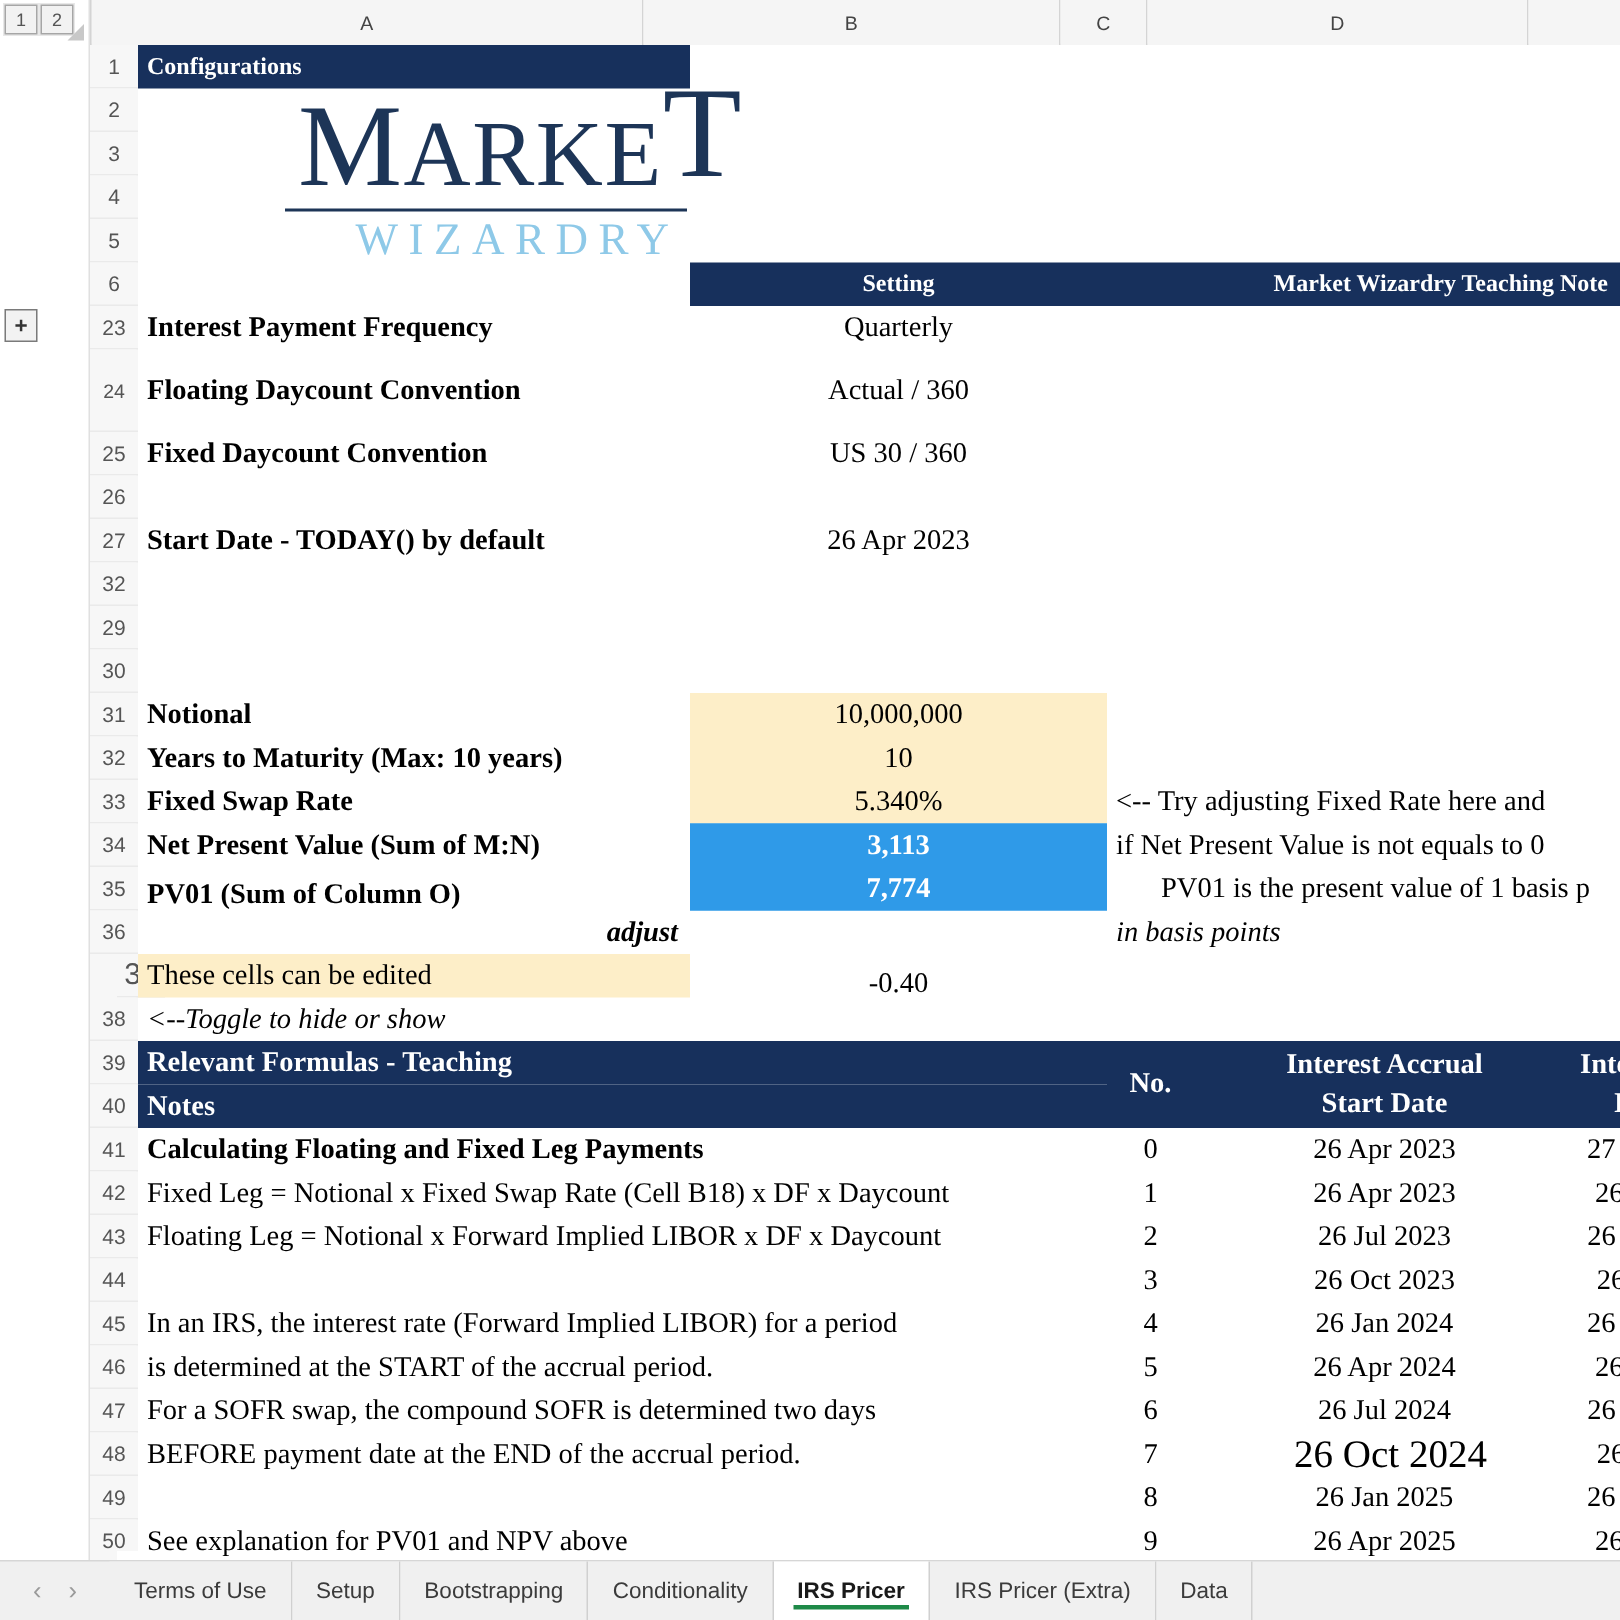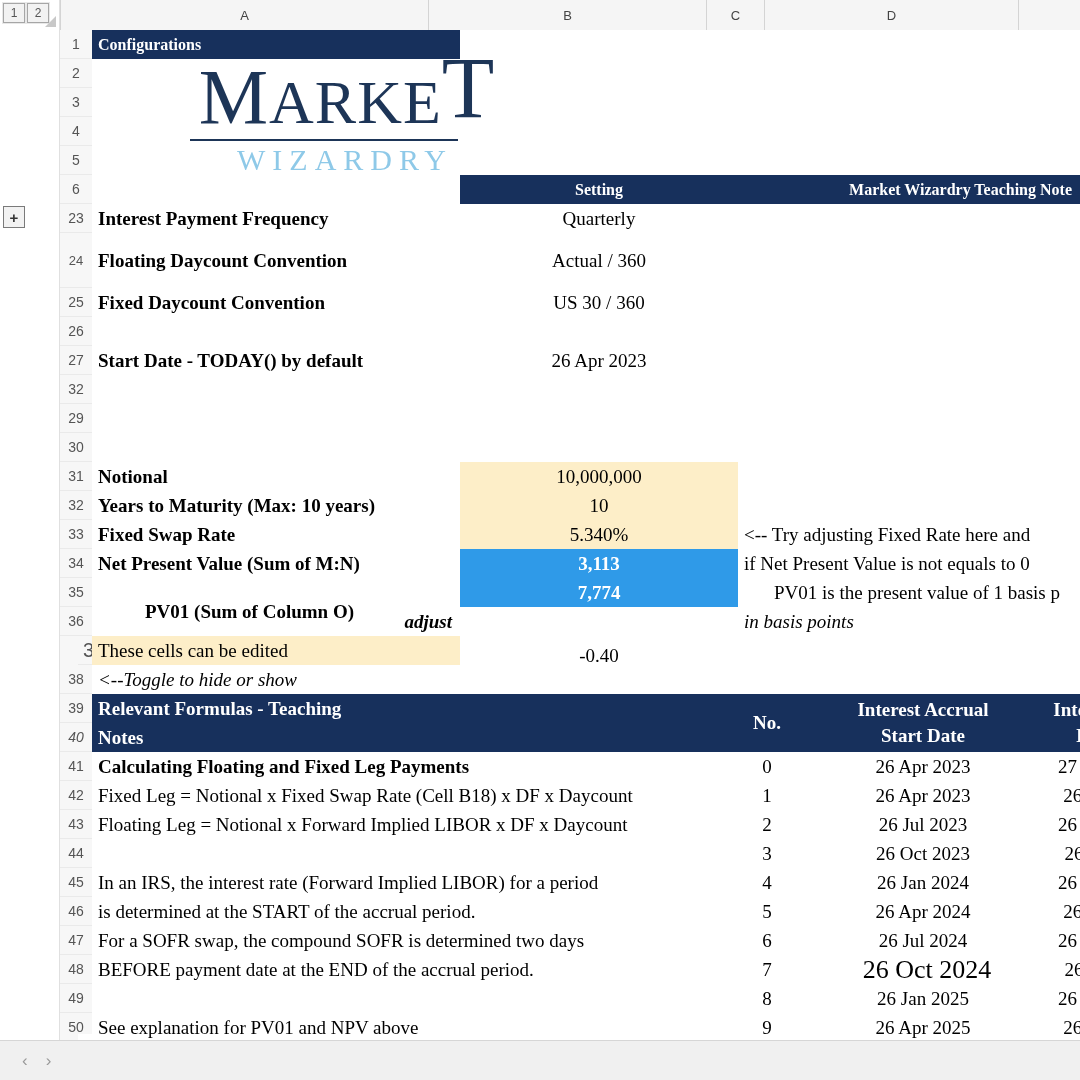--- a/index.html
+++ b/index.html
@@ -177,21 +177,21 @@
         <div class="rowhead" style="position: absolute; left: 0px; top: 403px; height: 29px; font-size: 14px;">30</div>
         <div class="rowhead" style="position: absolute; left: 0px; top: 432px; height: 29px; font-size: 14px;">31</div>
         <div class="rowhead" style="position: absolute; left: 0px; top: 461px; height: 29px; font-size: 14px;">32</div>
         <div class="rowhead" style="position: absolute; left: 0px; top: 490px; height: 29px; font-size: 14px;">33</div>
         <div class="rowhead" style="position: absolute; left: 0px; top: 519px; height: 29px; font-size: 14px;">34</div>
         <div class="rowhead" style="position: absolute; left: 0px; top: 548px; height: 29px; font-size: 14px;">35</div>
         <div class="rowhead" style="position: absolute; left: 0px; top: 577px; height: 29px; font-size: 14px;">36</div>
         <div class="rowhead" style="position: absolute; left: 18px; top: 606px; height: 29px; font-size: 20px;">37</div>
         <div class="rowhead" style="position: absolute; left: 0px; top: 635px; height: 29px; font-size: 14px;">38</div>
         <div class="rowhead" style="position: absolute; left: 0px; top: 664px; height: 29px; font-size: 14px;">39</div>
-        <div class="rowhead" style="position: absolute; left: 0px; top: 693px; height: 29px; font-size: 14px; font-style: italic;">40</div>
+        <div class="rowhead" style="position: absolute; left: 0px; top: 693px; height: 29px; font-size: 14px;">40</div>
         <div class="rowhead" style="position: absolute; left: 0px; top: 722px; height: 29px; font-size: 14px;">41</div>
         <div class="rowhead" style="position: absolute; left: 0px; top: 751px; height: 29px; font-size: 14px;">42</div>
         <div class="rowhead" style="position: absolute; left: 0px; top: 780px; height: 29px; font-size: 14px;">43</div>
         <div class="rowhead" style="position: absolute; left: 0px; top: 809px; height: 29px; font-size: 14px;">44</div>
         <div class="rowhead" style="position: absolute; left: 0px; top: 838px; height: 29px; font-size: 14px;">45</div>
         <div class="rowhead" style="position: absolute; left: 0px; top: 867px; height: 29px; font-size: 14px;">46</div>
         <div class="rowhead" style="position: absolute; left: 0px; top: 896px; height: 29px; font-size: 14px;">47</div>
         <div class="rowhead" style="position: absolute; left: 0px; top: 925px; height: 29px; font-size: 14px;">48</div>
         <div class="rowhead" style="position: absolute; left: 0px; top: 954px; height: 29px; font-size: 14px;">49</div>
         <div class="rowhead" style="position: absolute; left: 0px; top: 983px; height: 29px; font-size: 14px;">50</div>
@@ -222,21 +222,21 @@
         <div class="cell cream" style="left: 368px; top: 432px; width: 278px; height: 87px;"></div>
         <div class="cell blue" style="left: 368px; top: 519px; width: 278px; height: 58px;"></div>
         <div class="cell txt-left bold" style="left: 0px; top: 432px; width: 368px; height: 29px; font-size: 19px;">Notional</div>
         <div class="cell txt-center " style="left: 368px; top: 432px; width: 278px; height: 29px; font-size: 19px;">10,000,000</div>
         <div class="cell txt-left bold" style="left: 0px; top: 461px; width: 368px; height: 29px; font-size: 19px;">Years to Maturity (Max: 10 years)</div>
         <div class="cell txt-center " style="left: 368px; top: 461px; width: 278px; height: 29px; font-size: 19px;">10</div>
         <div class="cell txt-left bold" style="left: 0px; top: 490px; width: 368px; height: 29px; font-size: 19px;">Fixed Swap Rate</div>
         <div class="cell txt-center " style="left: 368px; top: 490px; width: 278px; height: 29px; font-size: 19px;">5.340%</div>
         <div class="cell txt-left bold" style="left: 0px; top: 519px; width: 368px; height: 29px; font-size: 19px;">Net Present Value (Sum of M:N)</div>
         <div class="cell txt-center blue" style="left: 368px; top: 519px; width: 278px; height: 29px; font-size: 19px;">3,113</div>
-        <div class="cell txt-left bold" style="left: 0px; top: 567px; width: 368px; height: 29px; font-size: 19px; margin-left: 47px;">PV01 (Sum of Column O)</div>
+        <div class="cell txt-left bold" style="left: 0px; top: 552px; width: 368px; height: 29px; font-size: 19px;">PV01 (Sum of Column O)</div>
         <div class="cell txt-center blue" style="left: 368px; top: 548px; width: 278px; height: 29px; font-size: 19px;">7,774</div>
         <div class="cell txt-right bold ital" style="left: 0px; top: 577px; width: 368px; height: 29px; font-size: 19px; font-style: italic;">adjust</div>
         <div class="cell txt-center" style="left: 368px; top: 611px; width: 278px; height: 29px; font-size: 19px;">-0.40</div>
         <div class="cell txt-left cream" style="left: 0px; top: 606px; width: 368px; height: 29px; font-size: 19px;">These cells can be edited</div>
         <div class="cell txt-left ital" style="left: 0px; top: 635px; width: 368px; height: 29px; font-size: 19px;">&lt;--Toggle to hide or show</div>
         <div class="cell txt-left " style="left: 646px; top: 490px; width: 342px; height: 29px; font-size: 19px;">&lt;-- Try adjusting Fixed Rate here and</div>
         <div class="cell txt-left " style="left: 646px; top: 519px; width: 342px; height: 29px; font-size: 19px;">if Net Present Value is not equals to 0</div>
         <div class="cell txt-left " style="left: 646px; top: 548px; width: 342px; height: 29px; font-size: 19px; padding-left: 36px;">PV01 is the present value of 1 basis p</div>
         <div class="cell txt-left ital" style="left: 646px; top: 577px; width: 342px; height: 29px; font-size: 19px;">in basis points</div>
         <div class="cell navyband txt-left" style="left: 0px; top: 664px; width: 646px; height: 29px; font-size: 19px;">Relevant Formulas - Teaching</div>
@@ -292,15 +292,24 @@
 
   </div>
 
   <div class="scroll-nub"></div>
 
   <div class="tabbar">
     <div class="tab-navs">
       <div class="tab-nav">‹</div>
       <div class="tab-nav">›</div>
     </div>
+    <div class="tabs" id="sheet-tabs">
+        <div class="tab">Terms of Use</div>
+        <div class="tab">Setup</div>
+        <div class="tab">Bootstrapping</div>
+        <div class="tab">Conditionality</div>
+        <div class="tab active">IRS Pricer</div>
+        <div class="tab">IRS Pricer (Extra)</div>
+        <div class="tab">Data</div>
+      </div>
   </div>
 
 </div>
 
 </body></html>

